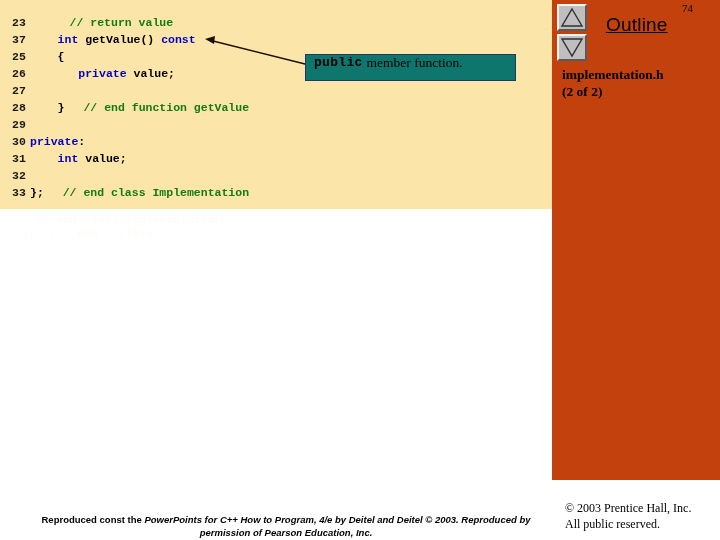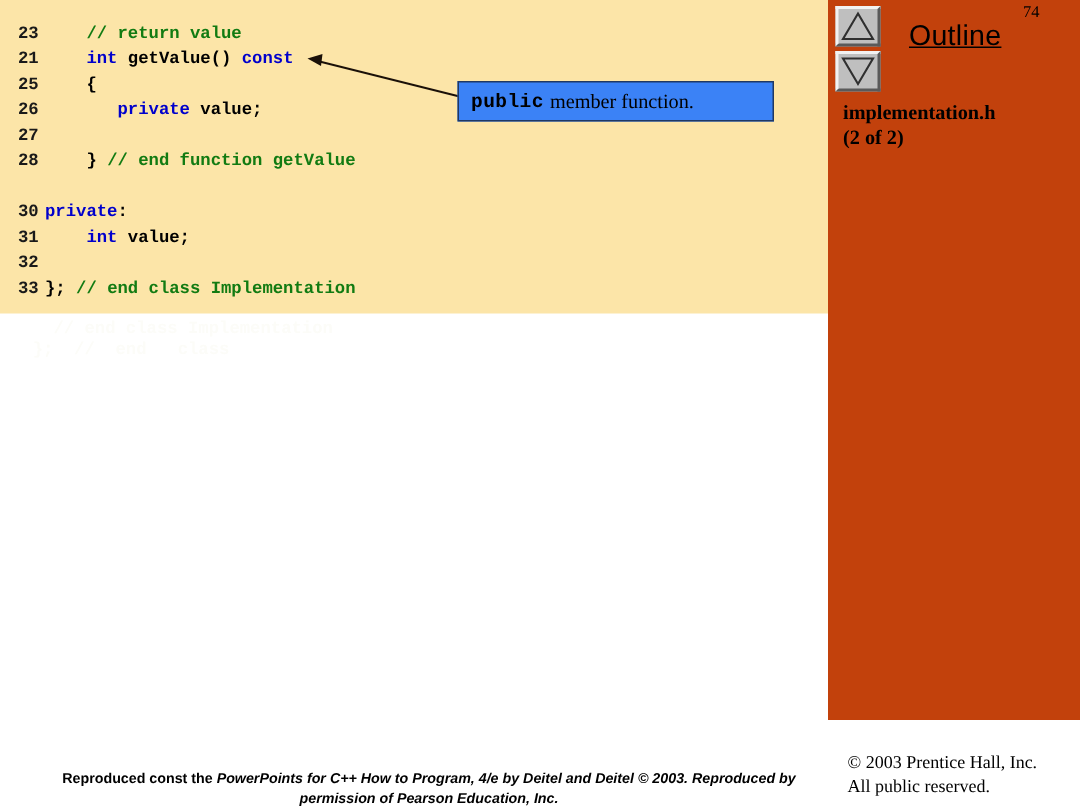--- a/index.html
+++ b/index.html
@@ -41,21 +41,21 @@
     width: 22px;
     text-align: left;
     color: #1a1a1a;
   }
   .code-text {
     position: absolute;
     left: 30px;
     color: #000000;
   }
   .kw  { color: #0000CC; }
-  .cmt { color: #127B12; }
+  .cmt { color: #127B12; margin-left: 12px; }
   .plain { color: #000000; }
 
   
   #ghost-row {
     position: absolute;
     left: 8px;
     top: 213px;
     width: 540px;
     height: 26px;
     font-family: "Liberation Mono", "DejaVu Sans Mono", monospace;
@@ -66,25 +66,25 @@
     white-space: pre;
   }
 
   
   #callout-box {
     position: absolute;
     left: 305px;
     top: 54px;
     width: 211px;
     height: 27px;
-    background: #3b82f6;
+    background: #0f766e;
     border: 1px solid #1F3864;
     box-sizing: border-box;
     display: flex;
-    align-items: center;
+    align-items: flex-start;
     padding-left: 8px;
   }
   #callout-box .mono-word {
     font-family: "Liberation Mono", "DejaVu Sans Mono", monospace;
     font-size: 13px;
     font-weight: bold;
     color: #000;
     letter-spacing: 0.3px;
   }
   #callout-box .serif-rest {
@@ -181,25 +181,26 @@
     font-size: 12px;
     color: #000;
     line-height: 16px;
   }
 </style>
 </head>
 <body>
 
 <div id="code-panel">
     <div class="code-line" style="top: 14px; padding-left: 16px;"><span class="ln">23</span><span class="code-text"><span class="plain">    </span><span class="cmt">// return value</span></span></div>
-    <div class="code-line" style="top: 31px;"><span class="ln">21</span><span class="code-text"><span class="plain">    </span><span class="kw">int</span><span class="plain"> getValue() </span><span class="kw">const</span></span></div>
+    <div class="code-line" style="top: 31px;"><span class="ln">37</span><span class="code-text"><span class="plain">    </span><span class="kw">int</span><span class="plain"> getValue() </span><span class="kw">const</span></span></div>
     <div class="code-line" style="top: 48px;"><span class="ln">25</span><span class="code-text"><span class="plain">    {</span></span></div>
     <div class="code-line" style="top: 65px;"><span class="ln">26</span><span class="code-text"><span class="plain">       </span><span class="kw">private</span><span class="plain"> value;</span></span></div>
     <div class="code-line" style="top: 82px;"><span class="ln">27</span><span class="code-text"><span class="plain"></span></span></div>
     <div class="code-line" style="top: 99px;"><span class="ln">28</span><span class="code-text"><span class="plain">    } </span><span class="cmt">// end function getValue</span></span></div>
+    <div class="code-line" style="top: 116px;"><span class="ln">29</span><span class="code-text"><span class="plain"></span></span></div>
     <div class="code-line" style="top: 133px;"><span class="ln">30</span><span class="code-text"><span class="kw">private</span><span class="plain">:</span></span></div>
     <div class="code-line" style="top: 150px;"><span class="ln">31</span><span class="code-text"><span class="plain">    </span><span class="kw">int</span><span class="plain"> value;</span></span></div>
     <div class="code-line" style="top: 167px;"><span class="ln">32</span><span class="code-text"><span class="plain"></span></span></div>
     <div class="code-line" style="top: 184px;"><span class="ln">33</span><span class="code-text"><span class="plain">}; </span><span class="cmt">// end class Implementation</span></span></div>
   </div>
 
 <div id="ghost-row">    // end class Implementation
   };  //  end   class</div>
 
 <svg id="callout-arrow" viewBox="0 0 125 42" width="125" height="42">

